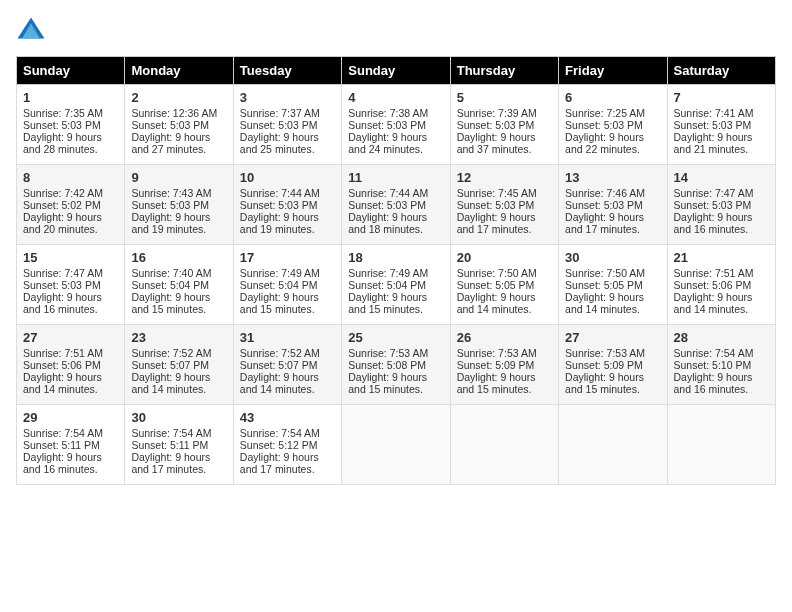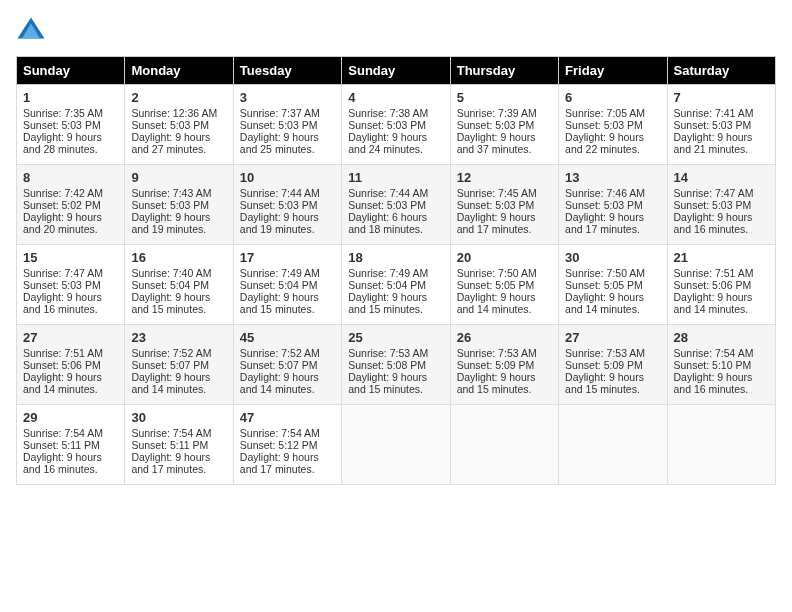--- a/index.html
+++ b/index.html
@@ -142,21 +142,21 @@
         <span>Daylight: 9 hours and 24 minutes.</span>
       </td>
         <td>
         <span class="day-num">5</span>
         <span>Sunrise: 7:39 AM</span><br>
         <span>Sunset: 5:03 PM</span><br>
         <span>Daylight: 9 hours and 37 minutes.</span>
       </td>
         <td>
         <span class="day-num">6</span>
-        <span>Sunrise: 7:05 AM</span><br>
+        <span>Sunrise: 7:25 AM</span><br>
         <span>Sunset: 5:03 PM</span><br>
         <span>Daylight: 9 hours and 22 minutes.</span>
       </td>
         <td>
         <span class="day-num">7</span>
         <span>Sunrise: 7:41 AM</span><br>
         <span>Sunset: 5:03 PM</span><br>
         <span>Daylight: 9 hours and 21 minutes.</span>
       </td>
       </tr>
@@ -176,21 +176,21 @@
         <td>
         <span class="day-num">10</span>
         <span>Sunrise: 7:44 AM</span><br>
         <span>Sunset: 5:03 PM</span><br>
         <span>Daylight: 9 hours and 19 minutes.</span>
       </td>
         <td>
         <span class="day-num">11</span>
         <span>Sunrise: 7:44 AM</span><br>
         <span>Sunset: 5:03 PM</span><br>
-        <span>Daylight: 6 hours and 18 minutes.</span>
+        <span>Daylight: 9 hours and 18 minutes.</span>
       </td>
         <td>
         <span class="day-num">12</span>
         <span>Sunrise: 7:45 AM</span><br>
         <span>Sunset: 5:03 PM</span><br>
         <span>Daylight: 9 hours and 17 minutes.</span>
       </td>
         <td>
         <span class="day-num">13</span>
         <span>Sunrise: 7:46 AM</span><br>
@@ -255,21 +255,21 @@
         <span>Sunset: 5:06 PM</span><br>
         <span>Daylight: 9 hours and 14 minutes.</span>
       </td>
         <td>
         <span class="day-num">23</span>
         <span>Sunrise: 7:52 AM</span><br>
         <span>Sunset: 5:07 PM</span><br>
         <span>Daylight: 9 hours and 14 minutes.</span>
       </td>
         <td>
-        <span class="day-num">45</span>
+        <span class="day-num">31</span>
         <span>Sunrise: 7:52 AM</span><br>
         <span>Sunset: 5:07 PM</span><br>
         <span>Daylight: 9 hours and 14 minutes.</span>
       </td>
         <td>
         <span class="day-num">25</span>
         <span>Sunrise: 7:53 AM</span><br>
         <span>Sunset: 5:08 PM</span><br>
         <span>Daylight: 9 hours and 15 minutes.</span>
       </td>
@@ -299,21 +299,21 @@
         <span>Sunset: 5:11 PM</span><br>
         <span>Daylight: 9 hours and 16 minutes.</span>
       </td>
         <td>
         <span class="day-num">30</span>
         <span>Sunrise: 7:54 AM</span><br>
         <span>Sunset: 5:11 PM</span><br>
         <span>Daylight: 9 hours and 17 minutes.</span>
       </td>
         <td>
-        <span class="day-num">47</span>
+        <span class="day-num">43</span>
         <span>Sunrise: 7:54 AM</span><br>
         <span>Sunset: 5:12 PM</span><br>
         <span>Daylight: 9 hours and 17 minutes.</span>
       </td>
         <td class="empty"></td>
         <td class="empty"></td>
         <td class="empty"></td>
         <td class="empty"></td>
       </tr>
     </tbody>

